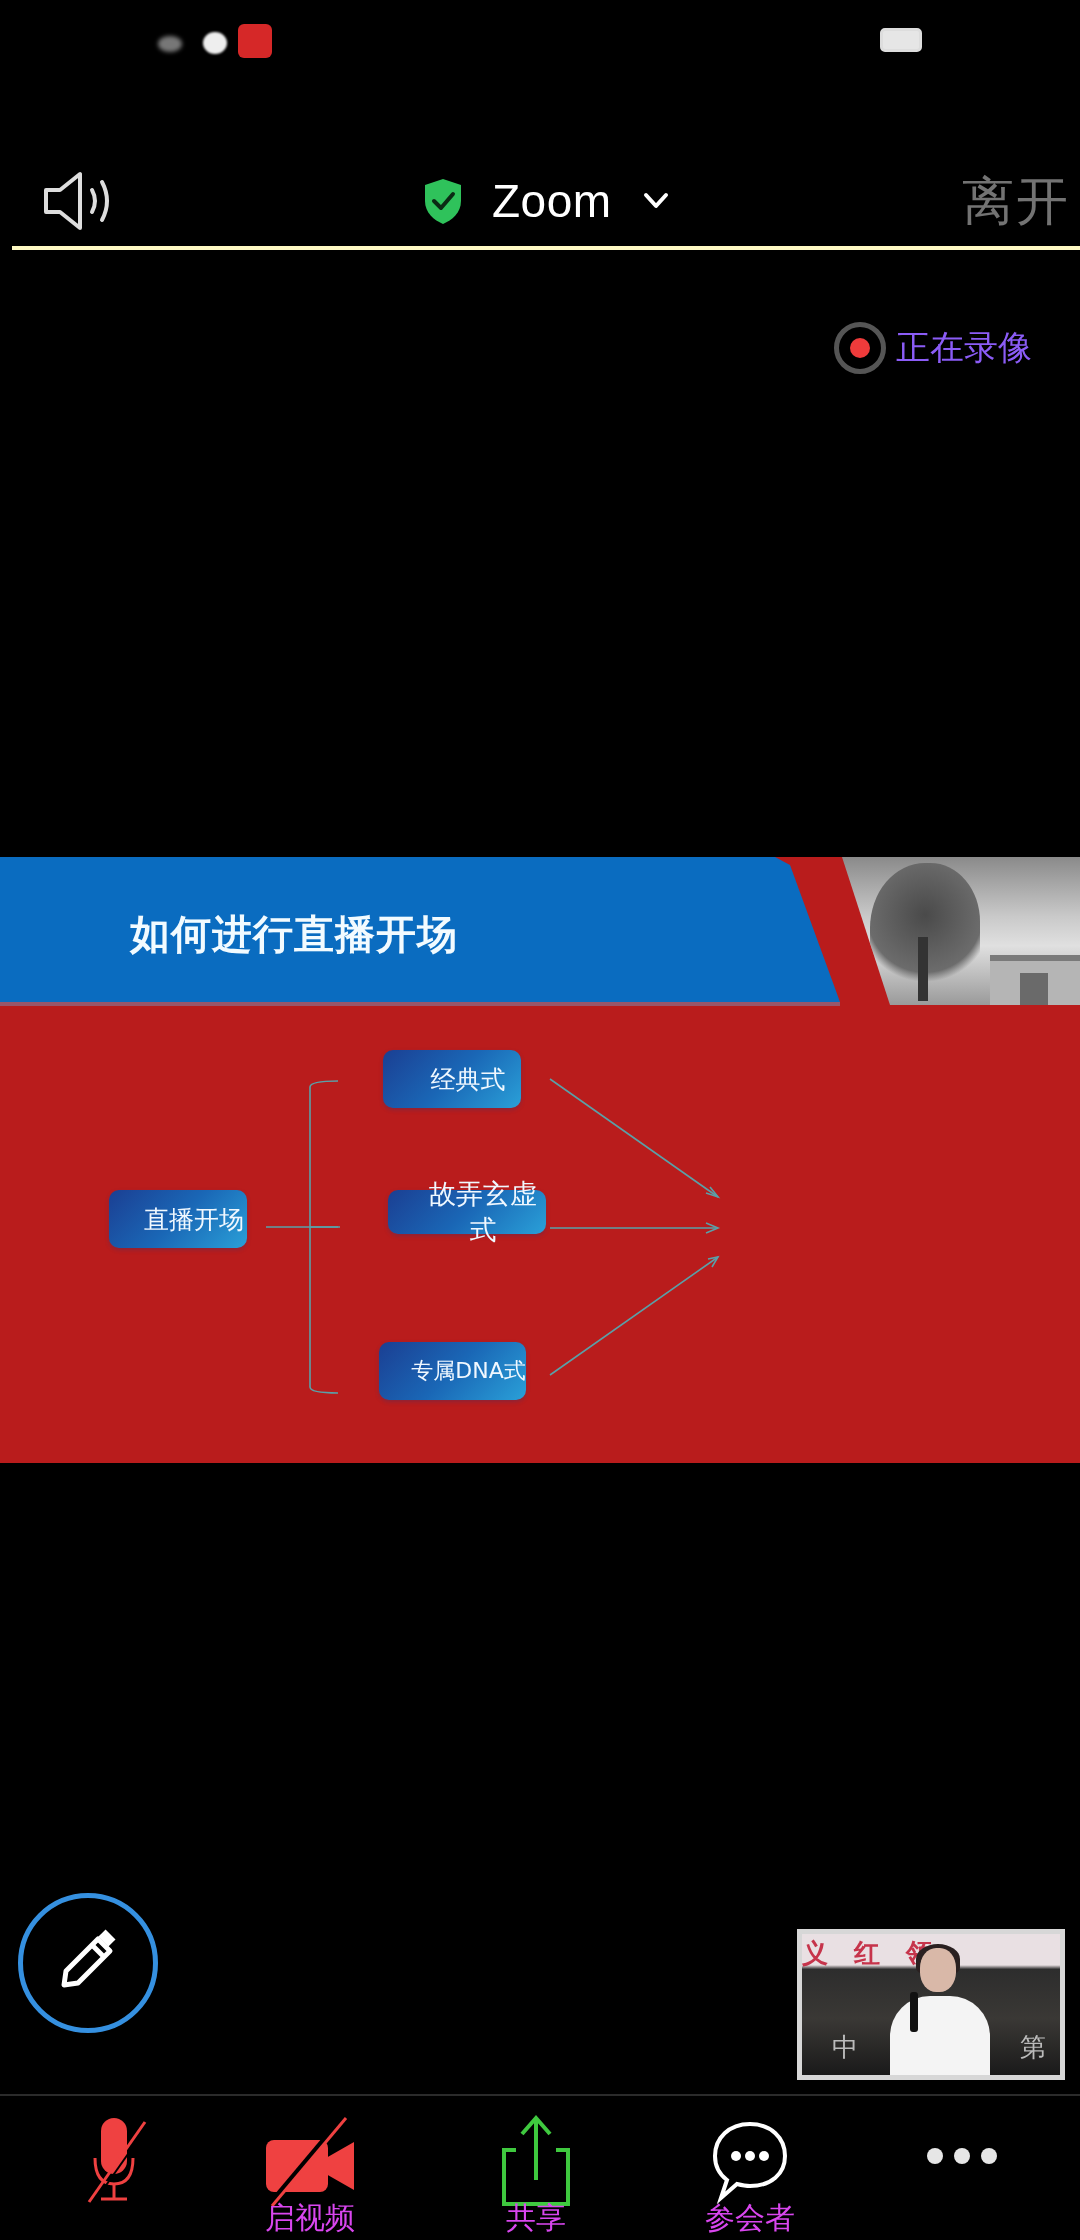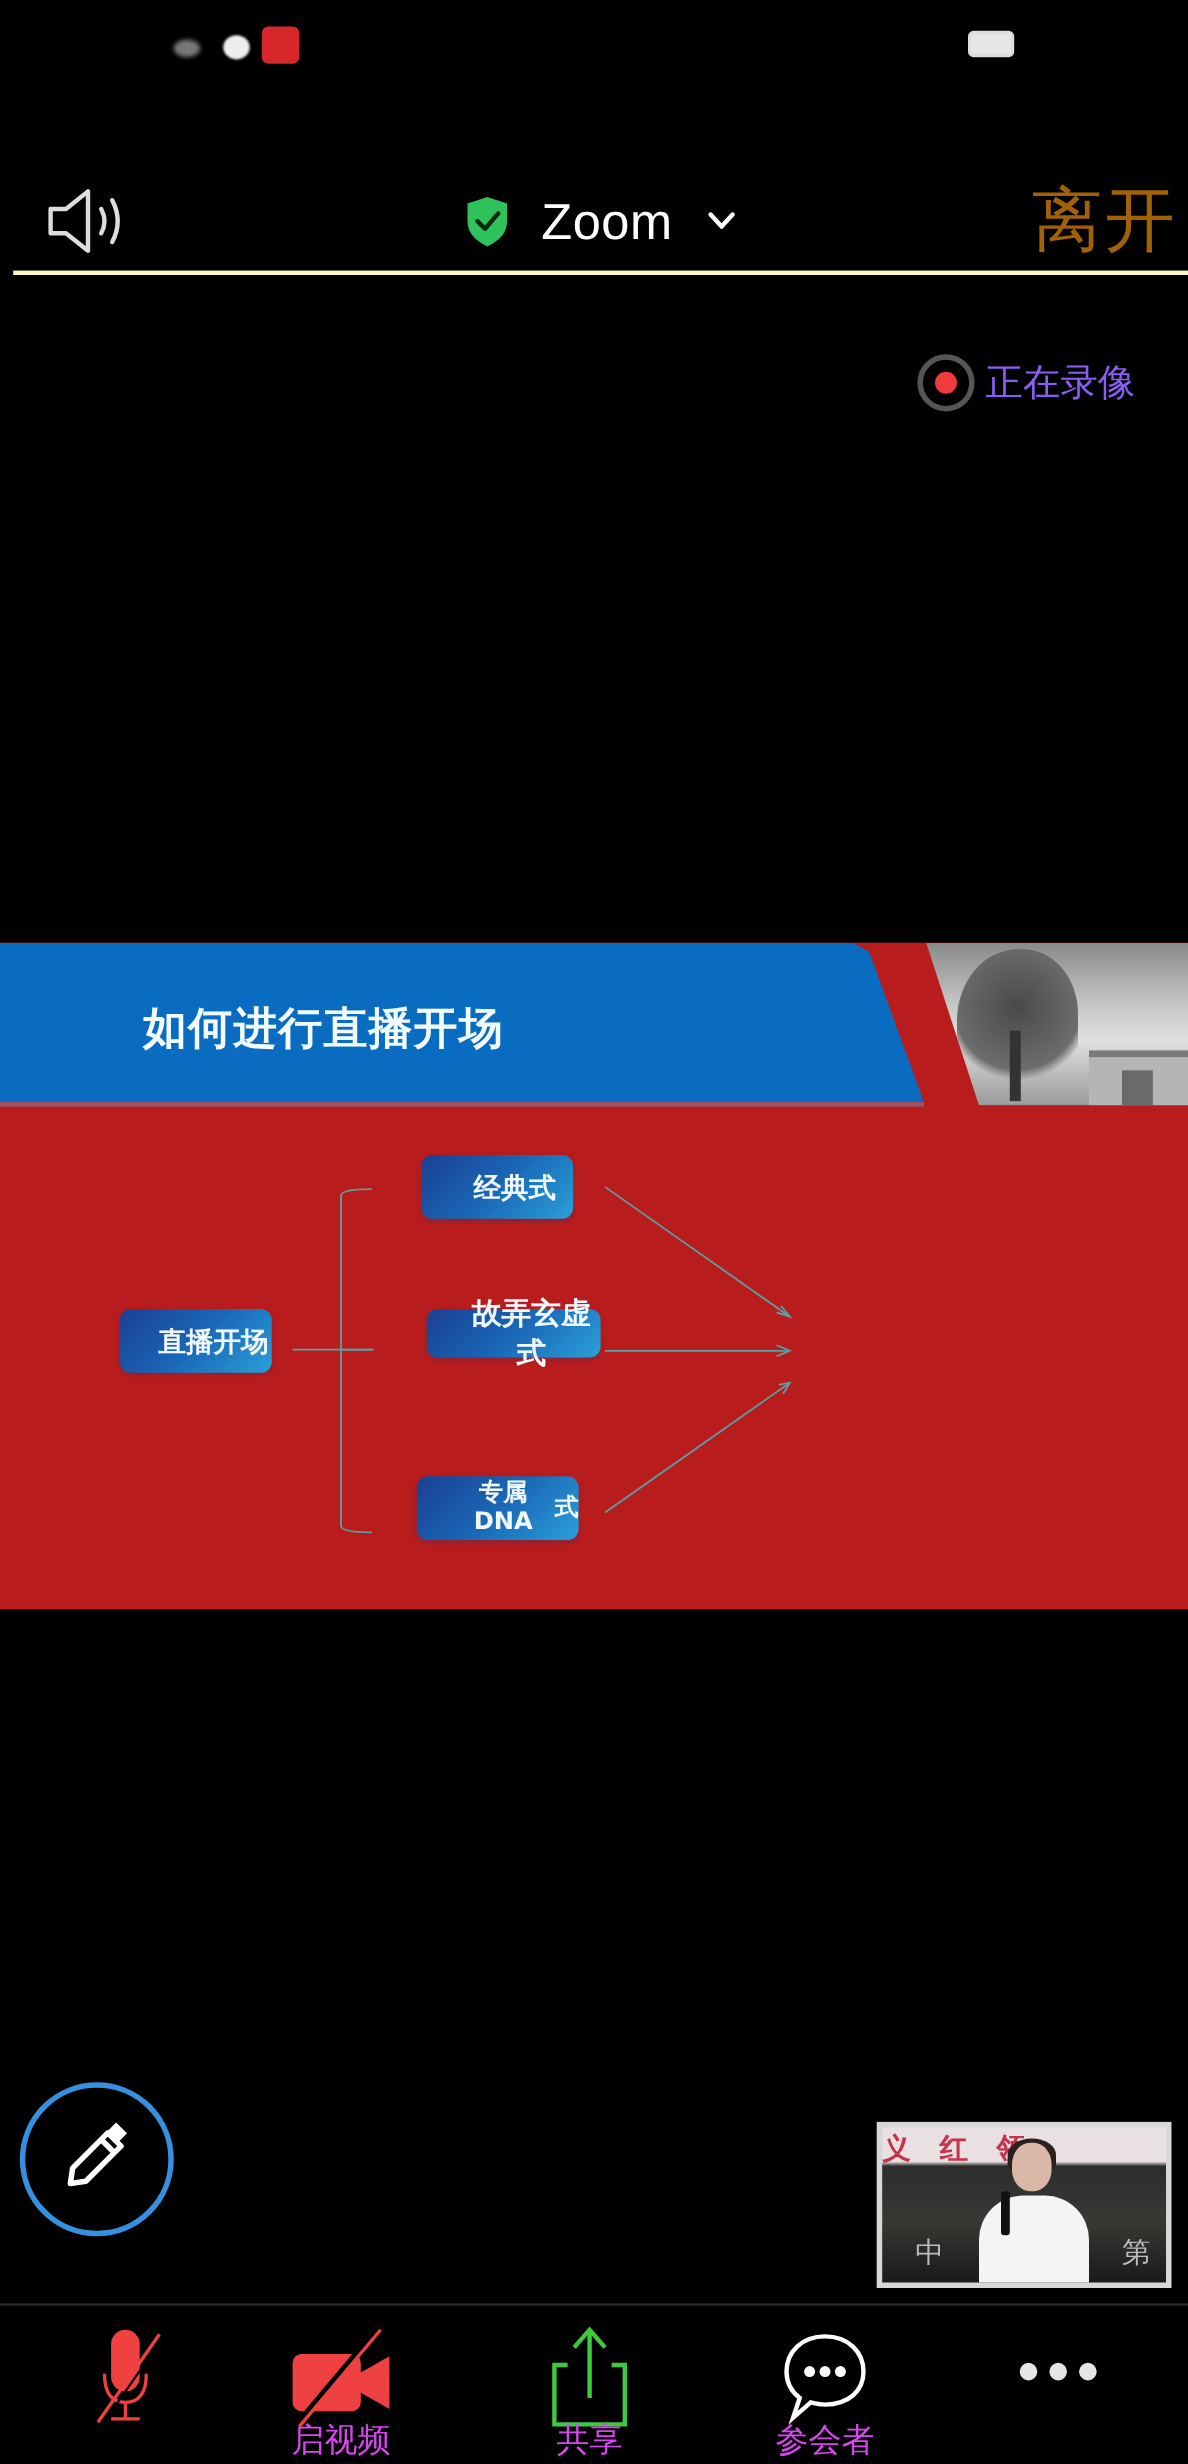--- a/index.html
+++ b/index.html
@@ -13,21 +13,21 @@
     .sb-notif { position: absolute; left: 238px; top: 24px; width: 34px; height: 34px; border-radius: 6px; background: #d62828; }
     .sb-battery { position: absolute; left: 880px; top: 28px; width: 42px; height: 24px; border: 3px solid #ddd; border-radius: 5px; background: #e6e6e6; }
 
     
     .header { position: absolute; left: 12px; top: 150px; width: 1080px; height: 100px; border-bottom: 4px solid #fef9c3; }
     .speaker-icon { position: absolute; left: 30px; top: 20px; width: 76px; height: 62px; }
     .title-wrap { position: absolute; left: 410px; top: 20px; height: 62px; display: flex; align-items: center; }
     .shield-icon { width: 42px; height: 48px; margin-right: 28px; }
     .title-text { font-family: "Liberation Sans", sans-serif; font-size: 46px; color: #fff; letter-spacing: 0.5px; }
     .chevron-icon { width: 28px; height: 20px; margin-left: 30px; }
-    .leave-btn { position: absolute; right: 22px; top: 18px; font-size: 64px; color: #a16207; letter-spacing: 2px; line-height: 66px; margin-left: 40px; }
+    .leave-btn { position: absolute; right: 22px; top: 18px; font-size: 52px; color: #737373; letter-spacing: 2px; line-height: 66px; margin-left: 40px; }
 
     
     .recording { position: absolute; left: 834px; top: 322px; display: flex; align-items: center; }
     .rec-dot-outer { width: 52px; height: 52px; border-radius: 50%; border: 5px solid #555; display: flex; align-items: center; justify-content: center; }
     .rec-dot-inner { width: 20px; height: 20px; border-radius: 50%; background: #ef3b3b; }
     .rec-label { margin-left: 10px; font-size: 34px; color: #8b5cf6; }
 
     
     .slide { position: absolute; left: 0; top: 857px; width: 1080px; height: 606px; background: #b91c1c; overflow: hidden; }
     .slide-banner { position: absolute; left: 0; top: 0; width: 840px; height: 145px; background: #0a6cc0;
@@ -37,21 +37,21 @@
     .slide-photo { position: absolute; left: 830px; top: 0; width: 250px; height: 148px;
       background: linear-gradient(180deg, #8a8a8a 0%, #c9c9c9 40%, #e0e0e0 60%, #9a9a9a 100%);
       clip-path: polygon(12px 0, 250px 0, 250px 148px, 60px 148px); }
     .photo-tree { position: absolute; left: 40px; top: 6px; width: 110px; height: 130px; border-radius: 50% 45% 20% 30%; background: radial-gradient(circle at 50% 40%, #4a4a4a, #6c6c6c 60%, transparent 70%); }
     .photo-trunk { position: absolute; left: 88px; top: 80px; width: 10px; height: 64px; background: #333; }
     .photo-building { position: absolute; left: 160px; top: 98px; width: 90px; height: 50px; background: #b5b5b5; border-top: 6px solid #7a7a7a; }
     .photo-door { position: absolute; left: 190px; top: 116px; width: 28px; height: 32px; background: #6a6a6a; }
 
     .node { position: absolute; border-radius: 10px; display: flex; align-items: center; justify-content: center; text-align: center;
       background: linear-gradient(135deg, #1b3f93 0%, #1a67b6 50%, #2aa0d8 100%);
-      color: #f0f8ff; font-weight: bold; box-shadow: 0 2px 4px rgba(0,60,140,.25); padding-left: 32px; }
+      color: #f0f8ff; font-weight: normal; box-shadow: 0 2px 4px rgba(0,60,140,.25); padding-left: 32px; }
     .node-root { left: 109px; top: 333px; width: 138px; height: 58px; font-size: 25px; }
     .node-a { left: 383px; top: 193px; width: 138px; height: 58px; font-size: 25px; }
     .node-b { left: 388px; top: 333px; width: 158px; height: 44px; font-size: 27px; }
     .node-c { left: 379px; top: 485px; width: 147px; height: 58px; font-size: 22px; line-height: 26px; }
     .node-target { left: 759px; top: 270px; width: 157px; height: 206px; border-radius: 22px; font-size: 25px; line-height: 48px; flex-direction: column; }
 
     .diagram-svg { position: absolute; left: 0; top: 0; width: 1080px; height: 606px; }
 
     
     .pencil-btn { position: absolute; left: 18px; top: 1893px; width: 140px; height: 140px; border-radius: 50%; border: 5px solid #3590e0; display: flex; align-items: center; justify-content: center; }

